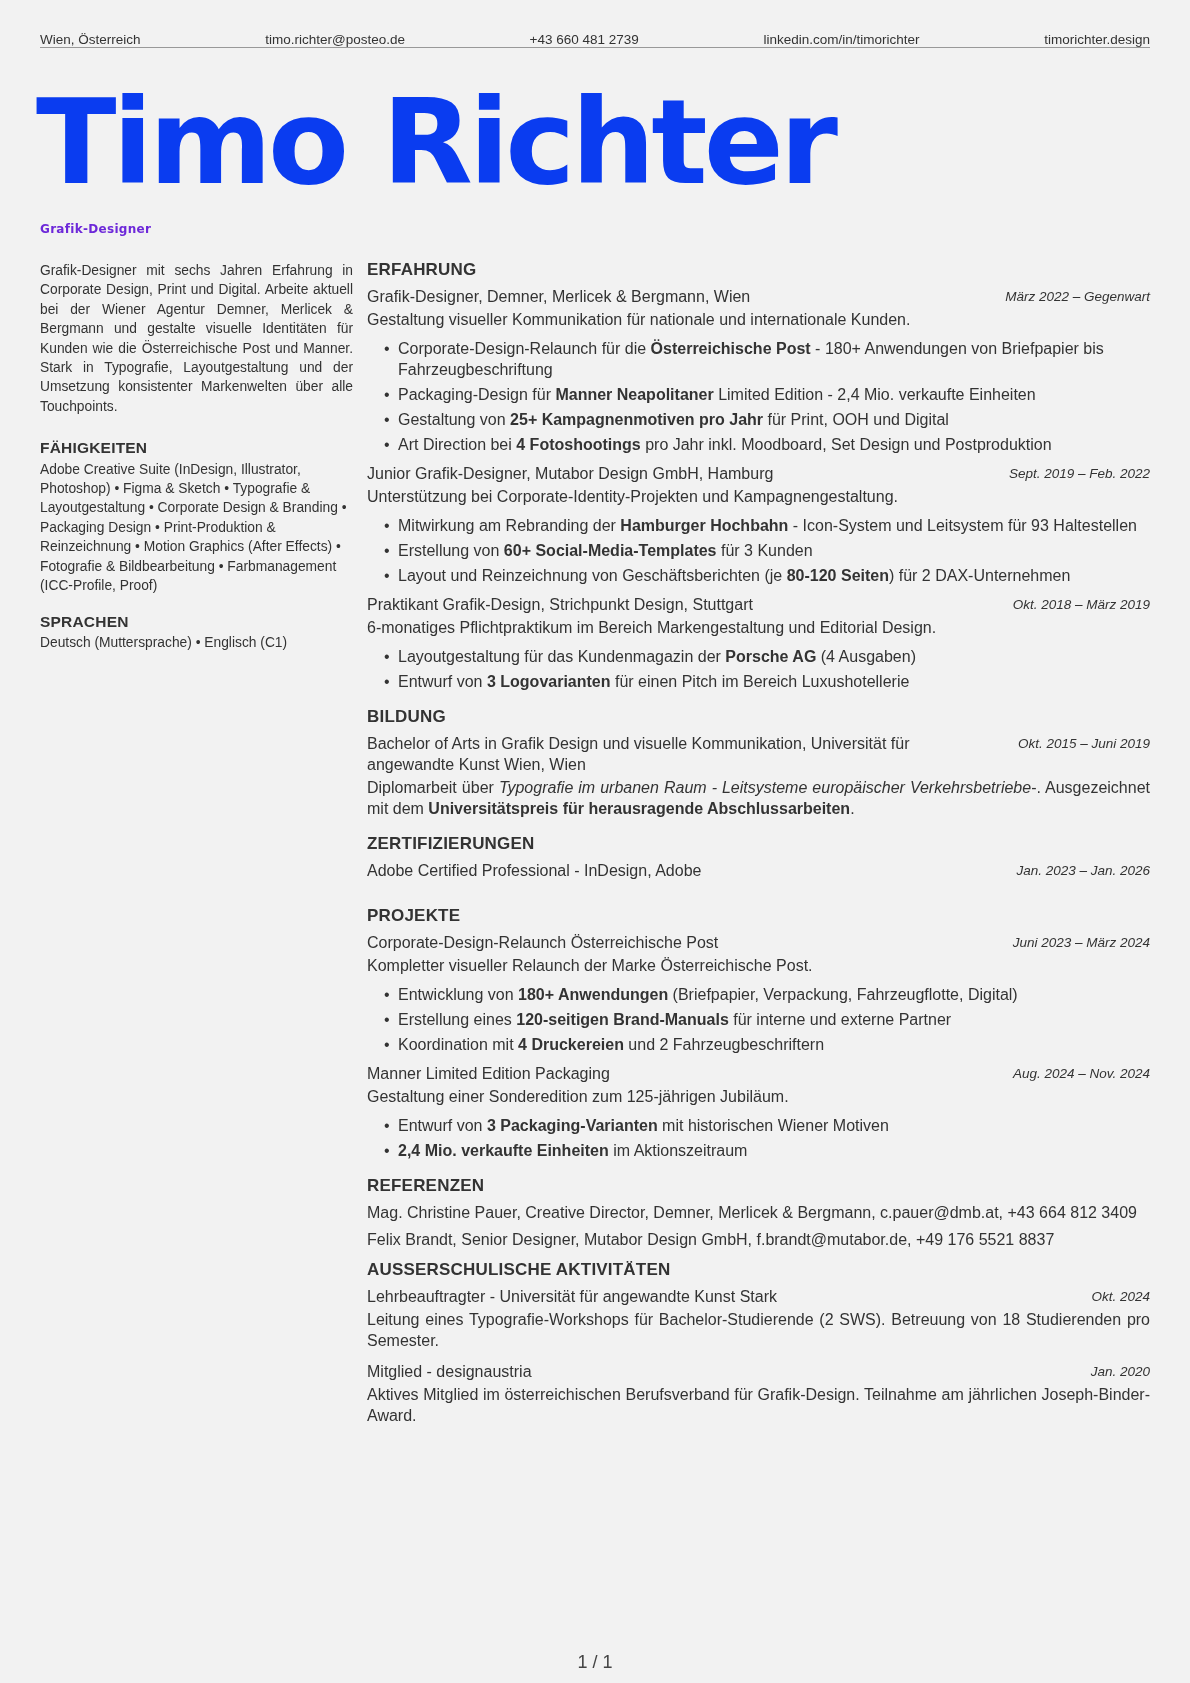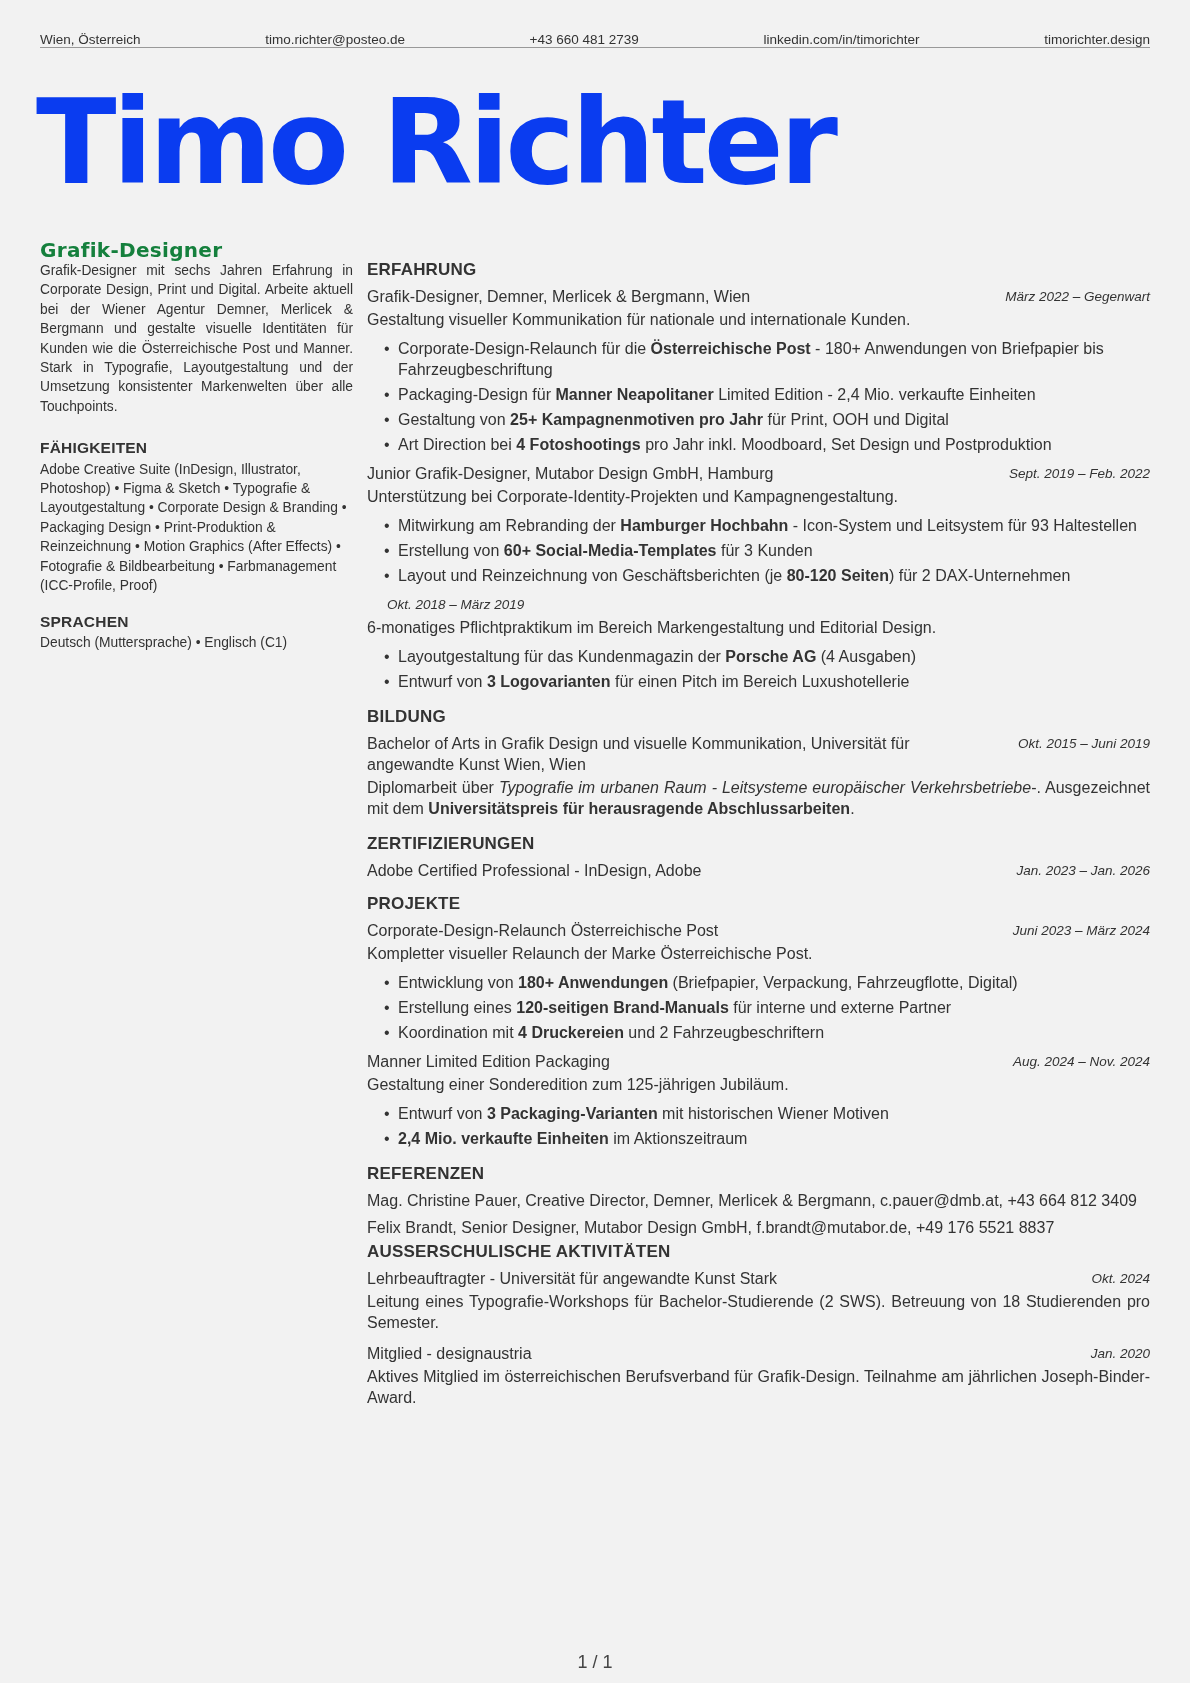--- a/index.html
+++ b/index.html
@@ -15,21 +15,21 @@
     border-bottom:1.5px solid #999;
   }
   .name {
     position:absolute; top:78px; left:-4px;
     font-family:"DejaVu Sans", sans-serif; font-weight:bold;
     font-size:118px; letter-spacing:-4px; color:#0a3cf0; line-height:1.1;
     white-space:nowrap;
   }
   .title {
     position:absolute; top:222px; left:0; font-family:"DejaVu Sans", sans-serif;
-    font-weight:bold; font-size:20px; color:#15803d; letter-spacing:0.3px;margin-top:16px;
+    font-weight:bold; font-size:12px; color:#6d28d9; letter-spacing:0.3px;
   }
   .left { position:absolute; top:261px; left:0; width:313px; font-size:13.8px; line-height:19.4px; color:#333; }
   .left .summary { text-align:justify; margin:0 0 22px 0; }
   .left h3 { font-size:15.5px; font-weight:bold; color:#333; margin:0 0 2px 0; letter-spacing:0.2px; }
   .left .skills { margin:0 0 16px 0; }
   .right { position:absolute; top:259px; left:327px; width:783px; font-size:16px; line-height:21px; color:#333; }
   .right h2 { font-size:17px; font-weight:bold; margin:0 0 6px 0; color:#333; letter-spacing:0.2px; }
   .row { display:flex; justify-content:space-between; align-items:flex-start; }
   .row .dt { font-style:italic; font-size:13.5px; white-space:nowrap; padding-left:20px; }
   .row .lbl { flex:1; }
@@ -91,40 +91,41 @@
         <div class="desc">Unterstützung bei Corporate-Identity-Projekten und Kampagnengestaltung.</div>
         <ul>
           <li class="justify"><span>Mitwirkung am Rebranding der </span><b>Hamburger Hochbahn</b><span> - Icon-System und Leitsystem für 93 Haltestellen</span></li>
           <li><span>Erstellung von </span><b>60+ Social-Media-Templates</b><span> für 3 Kunden</span></li>
           <li><span>Layout und Reinzeichnung von Geschäftsberichten (je </span><b>80-120 Seiten</b><span>) für 2 DAX-Unternehmen</span></li>
         </ul>
       </div>
 
       <div class="entry">
         <div class="row">
+            <span class="lbl">Praktikant Grafik-Design, Strichpunkt Design, Stuttgart</span>
             <span class="dt">Okt. 2018 – März 2019</span>
           </div>
         <div class="desc">6-monatiges Pflichtpraktikum im Bereich Markengestaltung und Editorial Design.</div>
         <ul>
           <li><span>Layoutgestaltung für das Kundenmagazin der </span><b>Porsche AG</b><span> (4 Ausgaben)</span></li>
           <li><span>Entwurf von </span><b>3 Logovarianten</b><span> für einen Pitch im Bereich Luxushotellerie</span></li>
         </ul>
       </div>
     </div>
 
     <div class="section">
       <h2>BILDUNG</h2>
       <div class="row">
           <span class="lbl">Bachelor of Arts in Grafik Design und visuelle Kommunikation, Universität für angewandte Kunst Wien, Wien</span>
           <span class="dt">Okt. 2015 – Juni 2019</span>
         </div>
       <div class="desc justify"><span>Diplomarbeit über </span><i>Typografie im urbanen Raum - Leitsysteme europäischer Verkehrsbetriebe</i>-<span>. Ausgezeichnet mit dem </span><b>Universitätspreis für herausragende Abschlussarbeiten</b><span>.</span></div>
     </div>
 
-    <div class="section" style="margin-bottom:12px">
+    <div class="section" style="margin-bottom:24px">
       <h2>ZERTIFIZIERUNGEN</h2>
       <div class="row">
           <span class="lbl">Adobe Certified Professional - InDesign, Adobe</span>
           <span class="dt">Jan. 2023 – Jan. 2026</span>
         </div>
     </div>
 
     <div class="section">
       <h2>PROJEKTE</h2>
       <div class="entry">
@@ -145,21 +146,21 @@
             <span class="dt">Aug. 2024 – Nov. 2024</span>
           </div>
         <div class="desc">Gestaltung einer Sonderedition zum 125-jährigen Jubiläum.</div>
         <ul>
           <li><span>Entwurf von </span><b>3 Packaging-Varianten</b><span> mit historischen Wiener Motiven</span></li>
           <li><span></span><b>2,4 Mio. verkaufte Einheiten</b><span> im Aktionszeitraum</span></li>
         </ul>
       </div>
     </div>
 
-    <div class="section" style="margin-bottom:3px">
+    <div class="section" style="margin-bottom:9px">
       <h2>REFERENZEN</h2>
       <div style="margin-bottom:6px">Mag. Christine Pauer, Creative Director, Demner, Merlicek &amp; Bergmann, c.pauer@dmb.at, +43 664 812 3409</div>
       <div>Felix Brandt, Senior Designer, Mutabor Design GmbH, f.brandt@mutabor.de, +49 176 5521 8837</div>
     </div>
 
     <div class="section">
       <h2>AUSSERSCHULISCHE AKTIVITÄTEN</h2>
       <div class="entry" style="margin-bottom:10px">
         <div class="row">
             <span class="lbl">Lehrbeauftragter - Universität für angewandte Kunst Stark</span>

